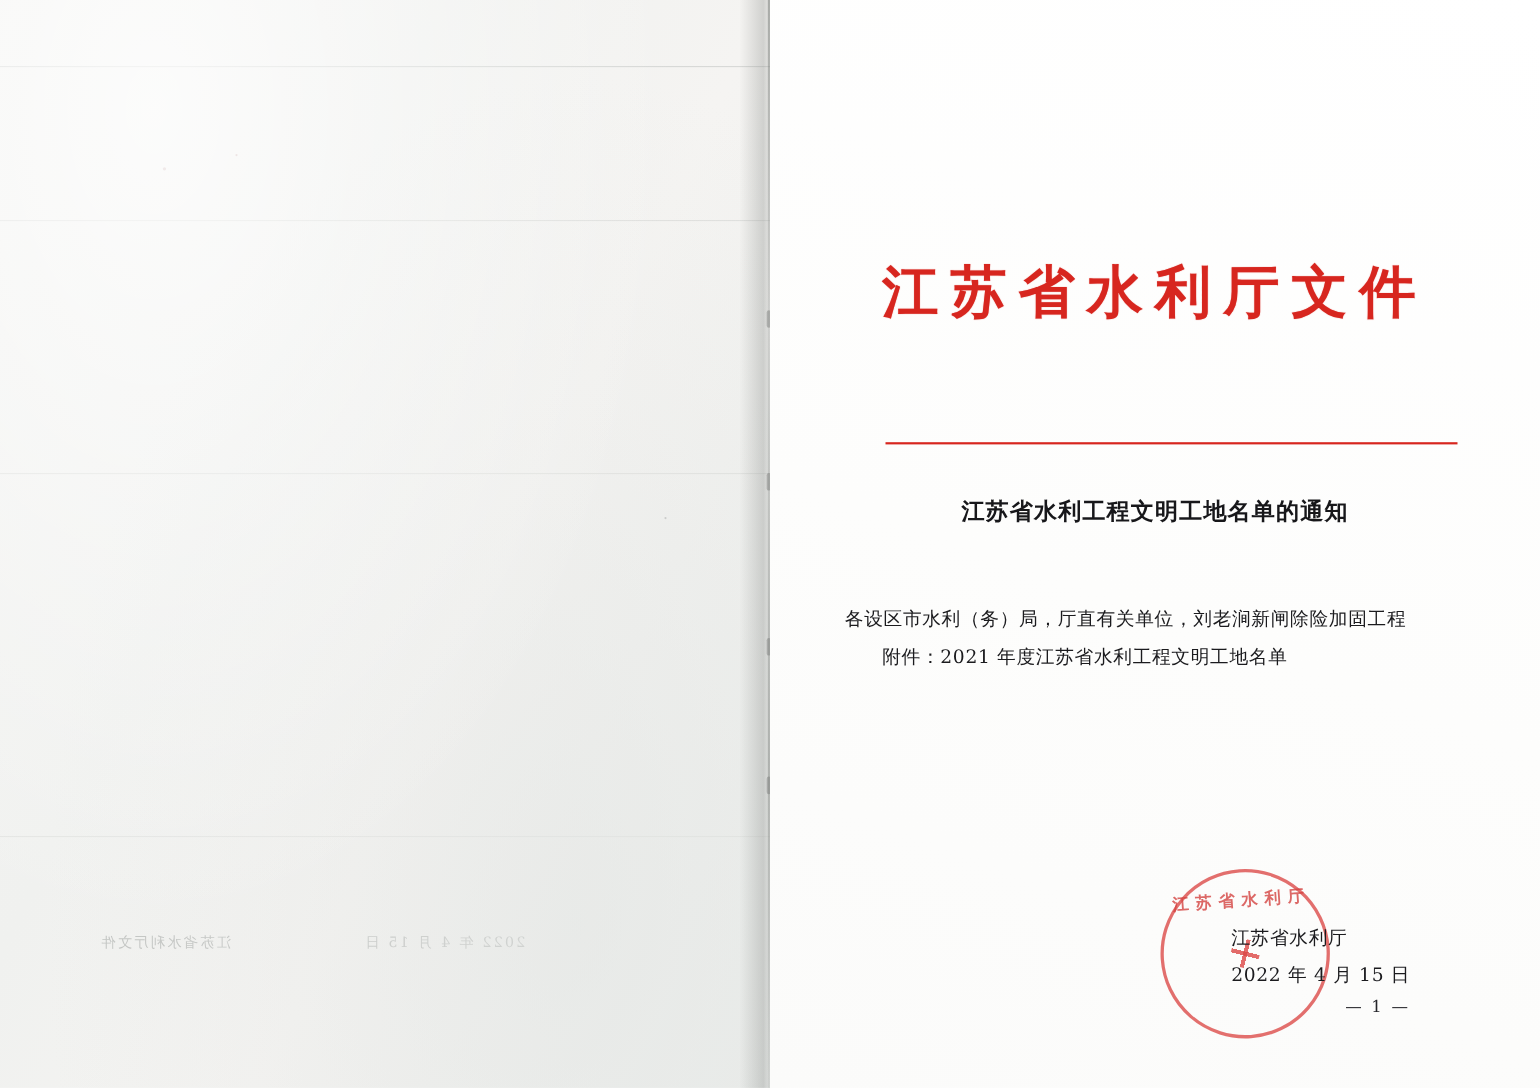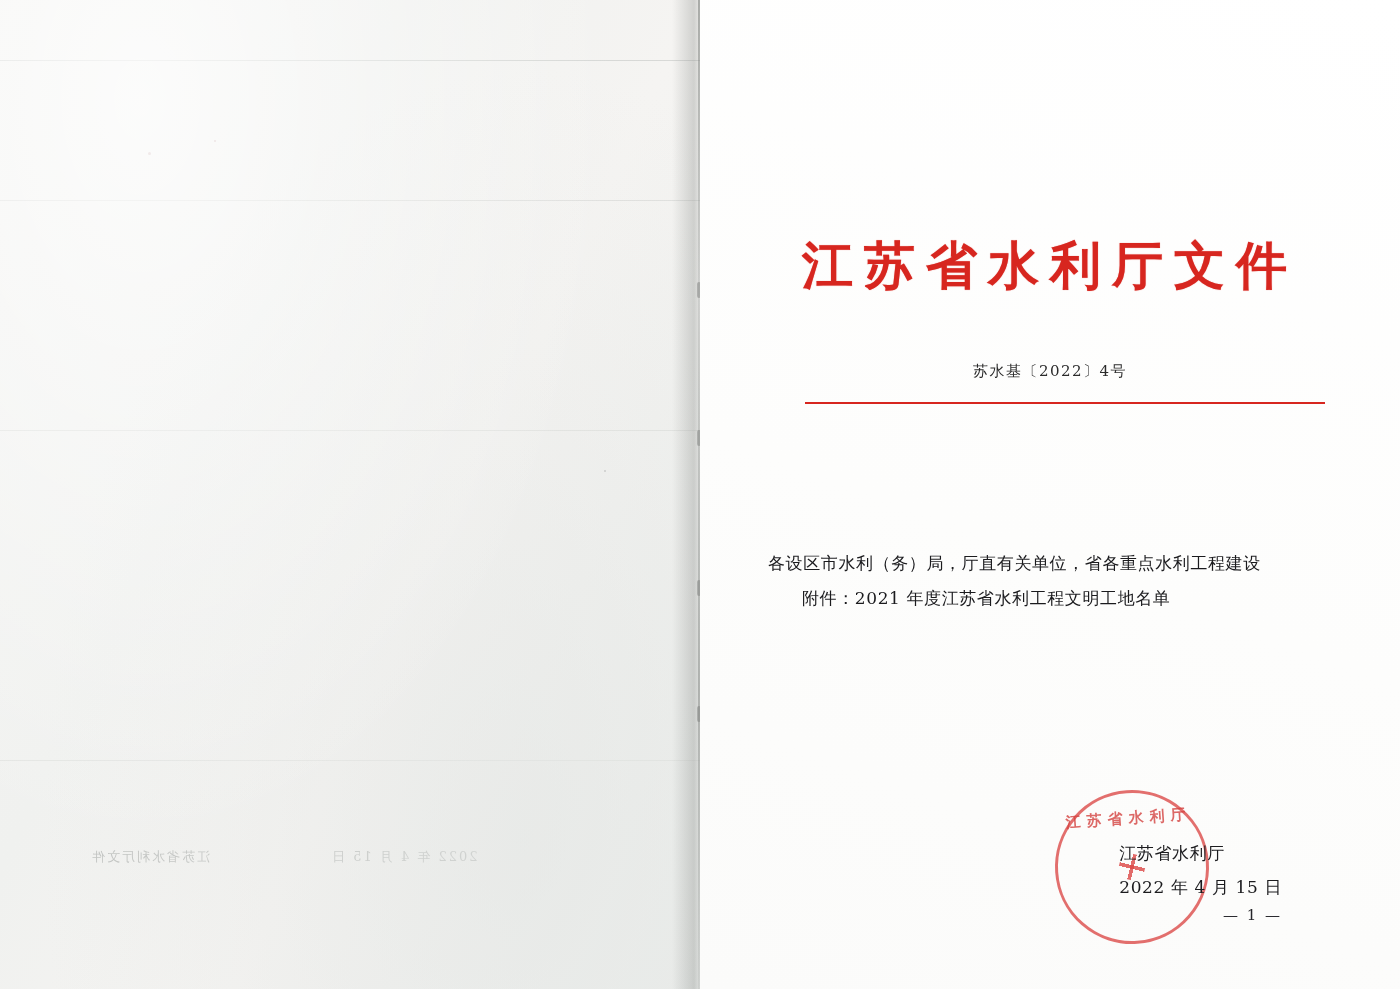--- a/index.html
+++ b/index.html
@@ -252,29 +252,29 @@
   <div class="perf" style="top:430px;"></div>
   <div class="perf" style="top:580px;"></div>
   <div class="perf" style="top:706px;"></div>
 
   <div class="page-right"></div>
 
   <div id="doc">
 
     <div class="masthead">江苏省水利厅文件</div>
 
-    <div class="docnum">苏水基〔2022〕4号</div>
 
     <div class="redrule"></div>
 
     <div class="title">
+      <div>江苏省水利工程文明工地名单的通知</div>
     </div>
 
     <div class="body">
-      <p>各设区市水利（务）局，厅直有关单位，省各重点水利工程建设</p>
+      <p>各设区市水利（务）局，厅直有关单位，刘老涧新闸除险加固工程</p>
       <p class="indent">附件：2021 年度江苏省水利工程文明工地名单</p>
     </div>
 
     <div class="seal">
       <div class="seal-text">江苏省水利厅</div>
       <div class="seal-text bottom"></div>
     </div>
 
     <div class="signer">
       <div>江苏省水利厅</div>

